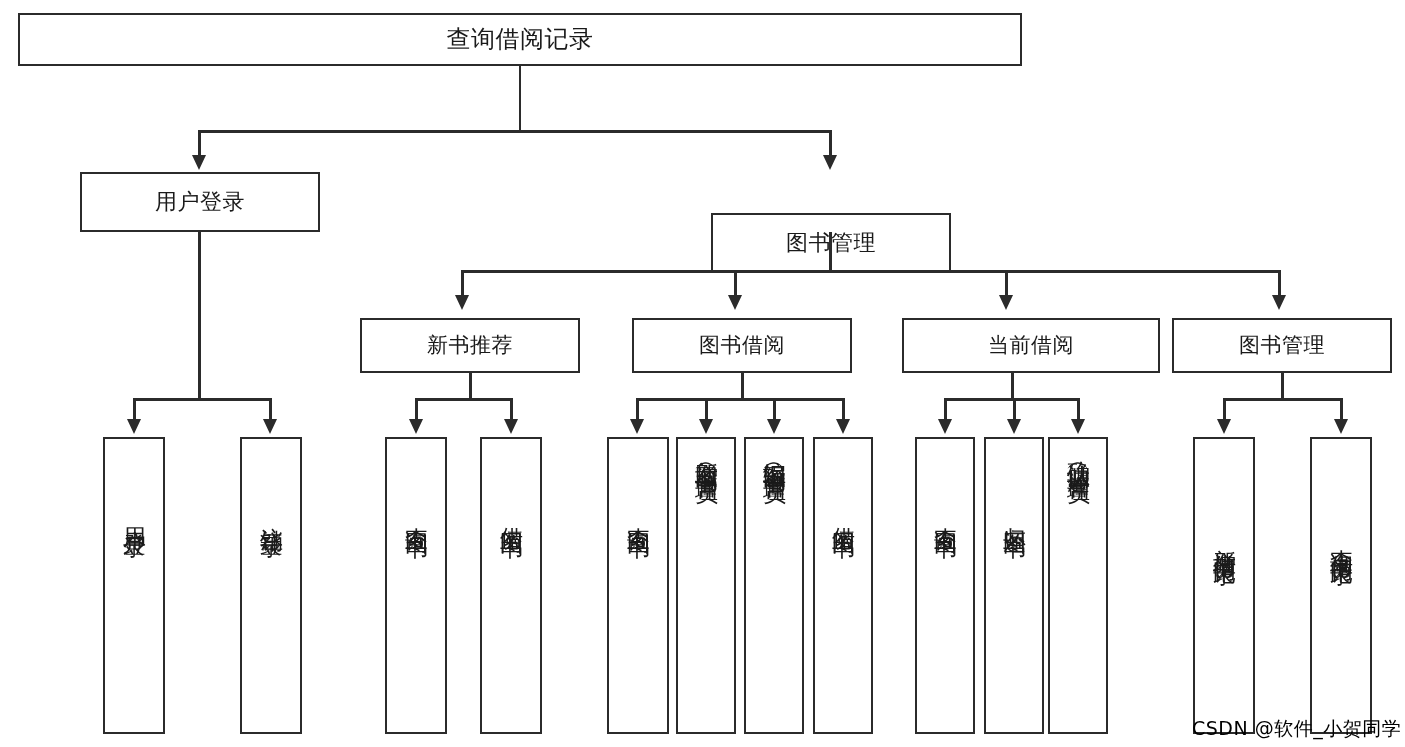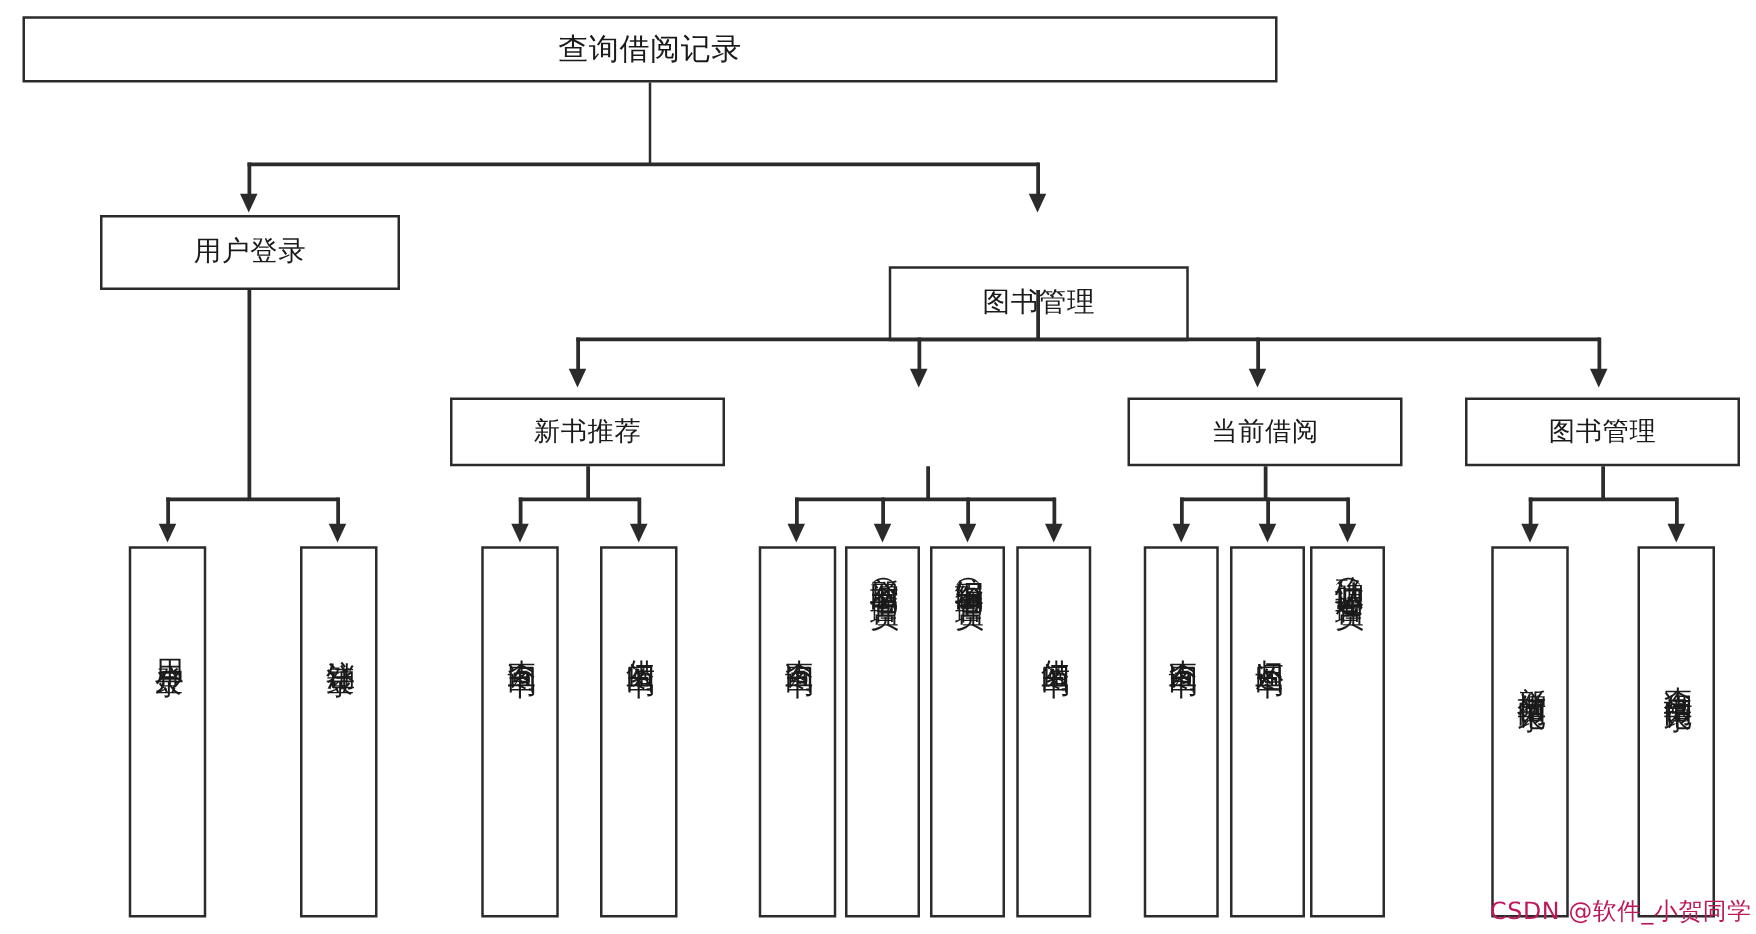--- a/index.html
+++ b/index.html
@@ -73,21 +73,21 @@
     height: 0;
     border-left: 7px solid transparent;
     border-right: 7px solid transparent;
     border-top: 15px solid #2b2b2b;
   }
 
   
   #watermark {
     position: absolute;
     font-size: 19px;
-    color: #be185d;
+    color: #000000;
     white-space: nowrap;
     letter-spacing: 0.5px;
     user-select: none;
   }
 </style>
 </head>
 <body>
 
 <div id="canvas">
 
@@ -126,21 +126,24 @@
   <div class="vline" style="left:734px; top:270px; height:28px;"></div>
   <div class="arrow" style="left:728px; top:295px;"></div>
   <div class="vline" style="left:1005px; top:270px; height:28px;"></div>
   <div class="arrow" style="left:999px; top:295px;"></div>
   <div class="vline" style="left:1278px; top:270px; height:28px;"></div>
   <div class="arrow" style="left:1272px; top:295px;"></div>
 
   <div class="node lvl2" style="left:360px; top:318px; width:220px; height:55px;">
     <span class="label">新书推荐</span>
   </div>
-  <div class="node lvl2" style="left:902px; top:318px; width:220px; height:55px;">
+  <div class="node lvl2" style="left:632px; top:318px; width:220px; height:55px;">
+    <span class="label">图书借阅</span>
+  </div>
+  <div class="node lvl2" style="left:902px; top:318px; width:258px; height:55px;">
     <span class="label">当前借阅</span>
   </div>
   <div class="node lvl2" style="left:1172px; top:318px; width:220px; height:55px;">
     <span class="label">图书管理</span>
   </div>
 
   <div class="vline" style="left:469px; top:373px; height:27px;"></div>
   <div class="hline" style="left:415px; top:398px; width:96px;"></div>
   <div class="vline" style="left:415px; top:398px; height:24px;"></div>
   <div class="arrow" style="left:409px; top:419px;"></div>

